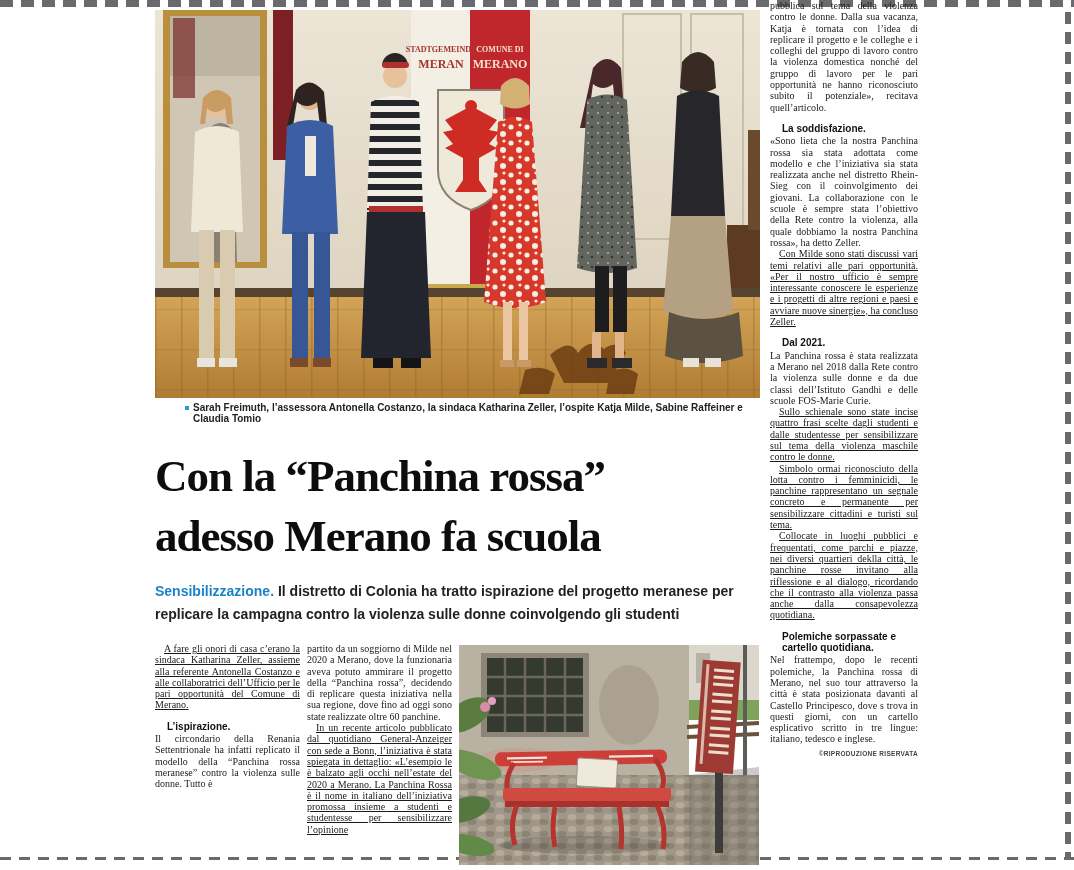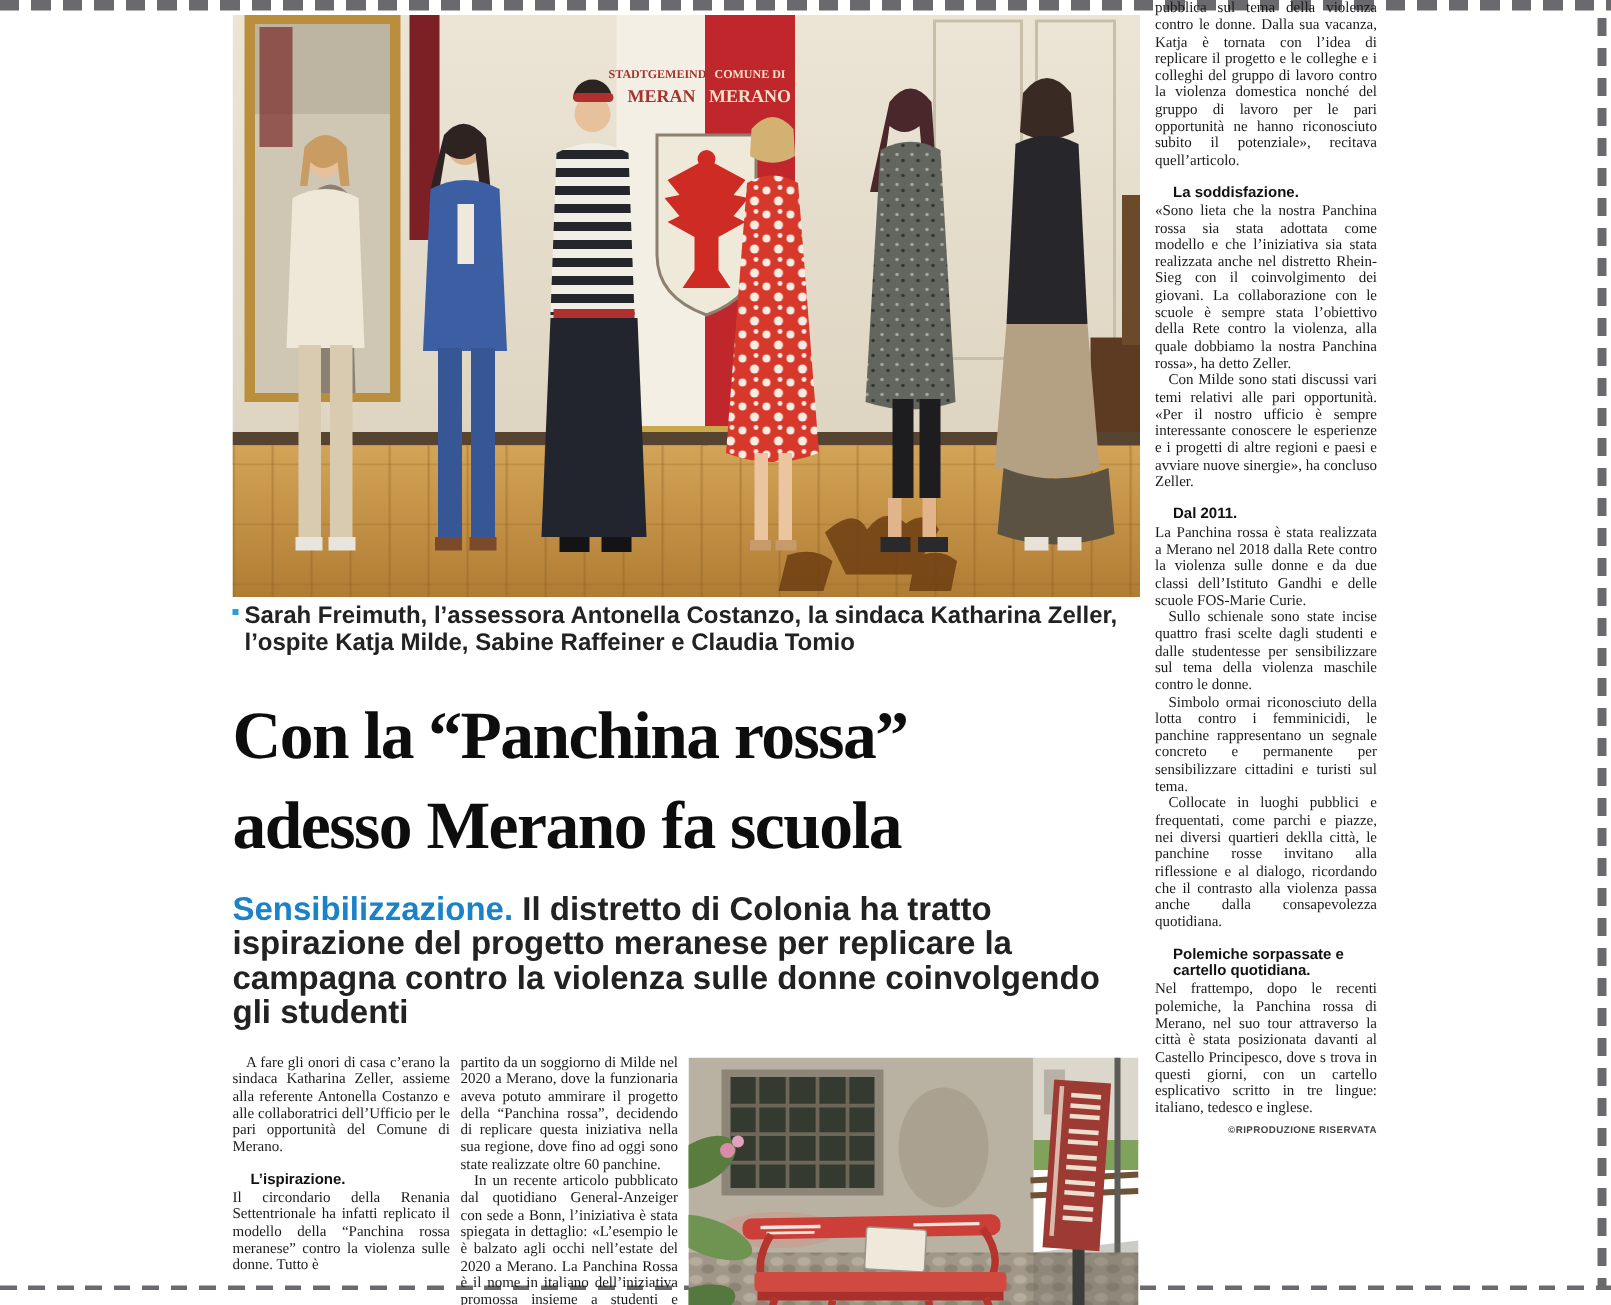--- a/index.html
+++ b/index.html
@@ -16,36 +16,36 @@
   .cut-bottom { position:absolute; left:0; top:857px; width:100%; height:3px;
     background:repeating-linear-gradient(90deg,#6a6a6e 0 11px,transparent 11px 19px); }
 
   .content { position:absolute; left:155px; top:10px; width:605px; }
   .sidebar { position:absolute; left:770px; top:0; width:148px; }
 
   .photo1 { width:605px; height:388px; display:block; }
   .photo2 { width:300px; height:220px; display:block; }
 
   .caption { margin-top:4px; font-family:"Liberation Sans", sans-serif;
-    font-size:16px; font-weight:bold; color:#222; display:flex; align-items:flex-start; gap:4px; }
+    font-size:10px; font-weight:bold; color:#222; display:flex; align-items:flex-start; gap:4px;margin-left:30px; }
   .cap-bullet { width:4px; height:4px; background:#2b9cd8; margin-top:4px; flex:0 0 auto; }
 
   .headline { margin-top:22px; font-weight:bold; font-size:45px; line-height:60px;
     letter-spacing:-1px; color:#0d0d0d; font-family:"Liberation Serif", serif; }
   .standfirst { margin-top:14px; font-family:"Liberation Sans", sans-serif;
-    font-size:22px; line-height:23px; font-weight:bold; color:#222; width:595px; }
+    font-size:14px; line-height:23px; font-weight:bold; color:#222; width:595px; }
   .standfirst .kick { color:#1b82c8; }
 
   .columns { margin-top:17px; display:grid; grid-template-columns:145px 145px 300px;
     column-gap:7px; }
 
   .body-text { font-size:10px; line-height:11.3px; text-align:justify;
     hyphens:auto; -webkit-hyphens:auto; }
   .body-text p { margin:0; }
-  .body-text p.ind { text-indent:9px; }
+  .body-text p.ind { text-indent:9px;text-decoration:underline; }
   .kicker { font-family:"Liberation Sans", sans-serif; font-weight:bold;
     font-size:8.5px; color:#1b82c8; letter-spacing:.2px; }
   .subhead { font-family:"Liberation Sans", sans-serif; font-weight:bold;
     font-size:10px; margin-top:10px; margin-bottom:1px; color:#111; text-align:left;padding-left:12px; }
 
   .copyright { margin-top:3px; text-align:right; font-family:"Liberation Sans", sans-serif;
     font-size:6.5px; font-weight:bold; color:#444; letter-spacing:.3px; }
   .photo2-wrap { margin-top:2px; }
 </style>
 </head>
@@ -322,21 +322,21 @@
 
       </div>
     </div>
   </div>
 
   <div class="sidebar body-text">
     <p>pubblica sul tema della violenza contro le donne. Dalla sua vacanza, Katja è tornata con l’idea di replicare il progetto e le colleghe e i colleghi del gruppo di lavoro contro la violenza domestica nonché del gruppo di lavoro per le pari opportunità ne hanno riconosciuto subito il potenziale», recitava quell’articolo.</p>
     <h4 class="subhead">La soddisfazione.</h4>
     <p>«Sono lieta che la nostra Panchina rossa sia stata adottata come modello e che l’iniziativa sia stata realizzata anche nel distretto Rhein-Sieg con il coinvolgimento dei giovani. La collaborazione con le scuole è sempre stata l’obiettivo della Rete contro la violenza, alla quale dobbiamo la nostra Panchina rossa», ha detto Zeller.</p>
     <p class="ind">Con Milde sono stati discussi vari temi relativi alle pari opportunità. «Per il nostro ufficio è sempre interessante conoscere le esperienze e i progetti di altre regioni e paesi e avviare nuove sinergie», ha concluso Zeller.</p>
-    <h4 class="subhead">Dal 2011.</h4>
+    <h4 class="subhead">Dal 2021.</h4>
     <p>La Panchina rossa è stata realizzata a Merano nel 2018 dalla Rete contro la violenza sulle donne e da due classi dell’Istituto Gandhi e delle scuole FOS-Marie Curie.</p>
     <p class="ind">Sullo schienale sono state incise quattro frasi scelte dagli studenti e dalle studentesse per sensibilizzare sul tema della violenza maschile contro le donne.</p>
     <p class="ind">Simbolo ormai riconosciuto della lotta contro i femminicidi, le panchine rappresentano un segnale concreto e permanente per sensibilizzare cittadini e turisti sul tema.</p>
     <p class="ind">Collocate in luoghi pubblici e frequentati, come parchi e piazze, nei diversi quartieri deklla città, le panchine rosse invitano alla riflessione e al dialogo, ricordando che il contrasto alla violenza passa anche dalla consapevolezza quotidiana.</p>
     <h4 class="subhead">Polemiche sorpassate e cartello quotidiana.</h4>
     <p>Nel frattempo, dopo le recenti polemiche, la Panchina rossa di Merano, nel suo tour attraverso la città è stata posizionata davanti al Castello Principesco, dove s trova in questi giorni, con un cartello esplicativo scritto in tre lingue: italiano, tedesco e inglese.</p>
     <div class="copyright">©RIPRODUZIONE RISERVATA</div>
   </div>
 </div>
 

